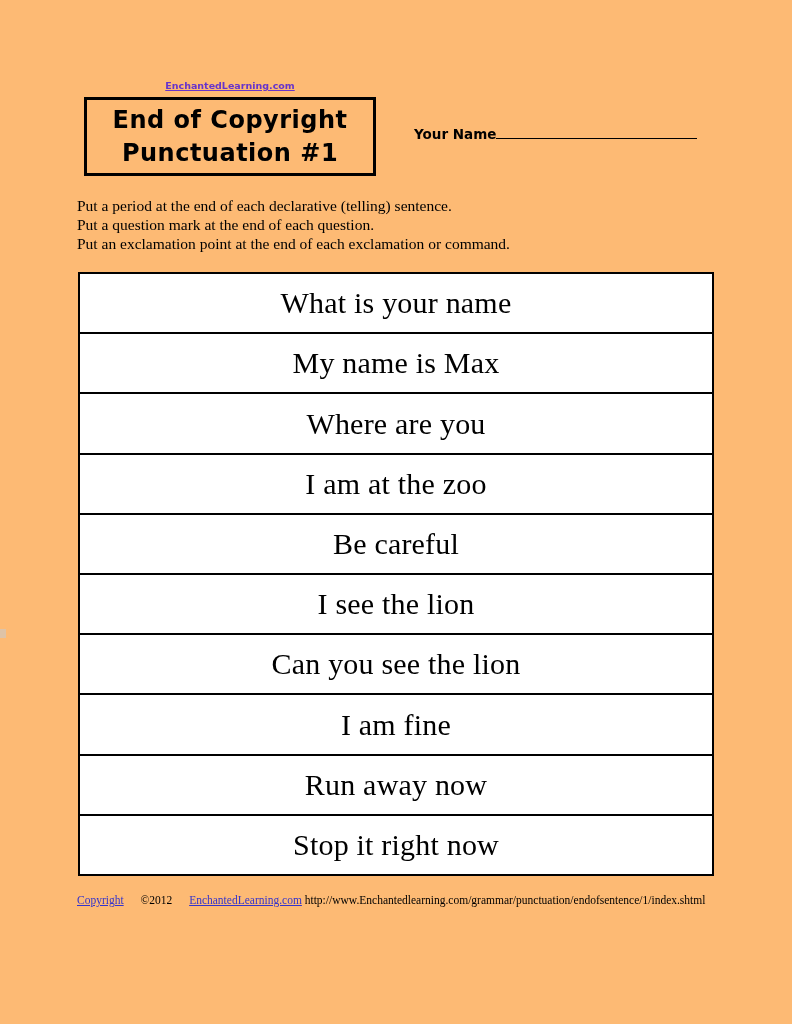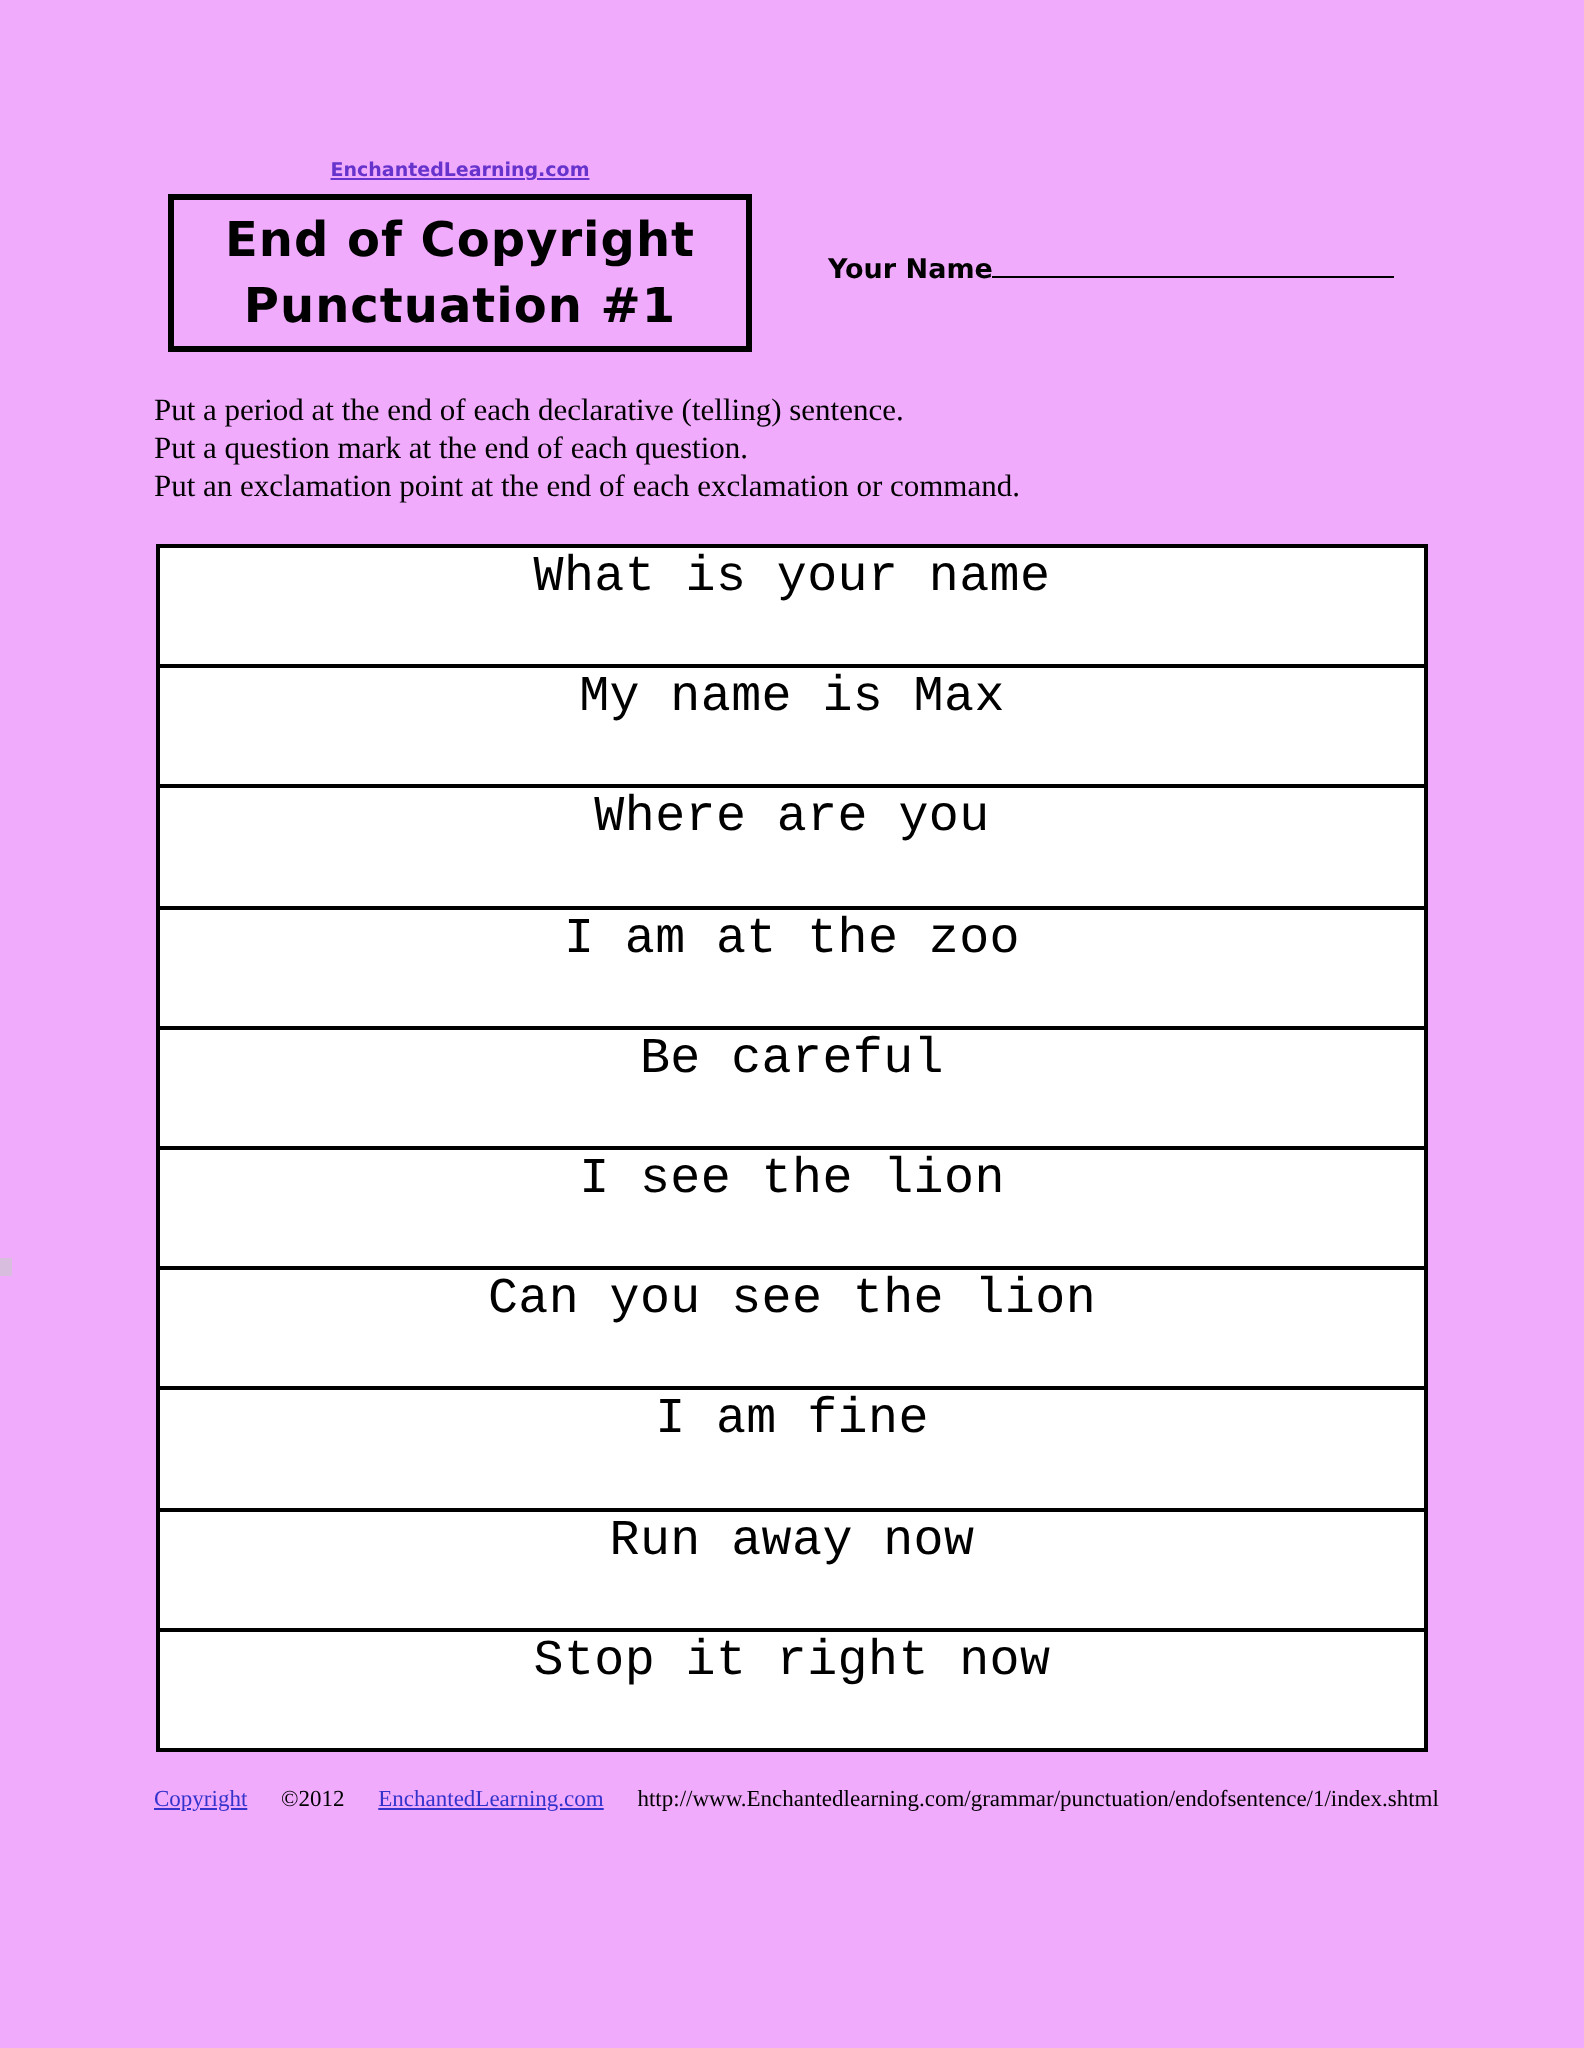--- a/index.html
+++ b/index.html
@@ -4,21 +4,21 @@
 <style>
   html, body {
     margin: 0;
     padding: 0;
     background: #ffffff;
   }
   .page {
     position: relative;
     width: 792px;
     height: 1024px;
-    background: #f0abfc;
+    background: #fdba74;
     overflow: hidden;
     color: #000000;
   }
 
   
   .top-link {
     position: absolute;
     left: 84px;
     top: 80px;
     width: 292px;
@@ -89,24 +89,25 @@
     height: 604px;
     border: 2px solid #000000;
     box-sizing: border-box;
     display: flex;
     flex-direction: column;
     background: #ffffff;
   }
   .sentence-row {
     flex: 1;
     display: flex;
+    align-items: center;
     justify-content: center;
     border-bottom: 2px solid #000000;
-    font-family: Liberation Mono, monospace;
-    font-size: 25px;
+    font-family: Liberation Serif, serif;
+    font-size: 30px;
     letter-spacing: 0.2px;
   }
   .sentence-row:last-child {
     border-bottom: none;
   }
 
   
   .footer {
     position: absolute;
     left: 77px;
@@ -117,21 +118,20 @@
   }
   .footer a {
     color: #3333CC;
     text-decoration: underline;
     cursor: pointer;
   }
   .footer .year {
     margin: 0 14px;
   }
   .footer-url {
-    margin-left: 14px;
     color: #000000;
   }
 
   
   .edge-artifact {
     position: absolute;
     left: 0;
     top: 629px;
     width: 6px;
     height: 9px;

